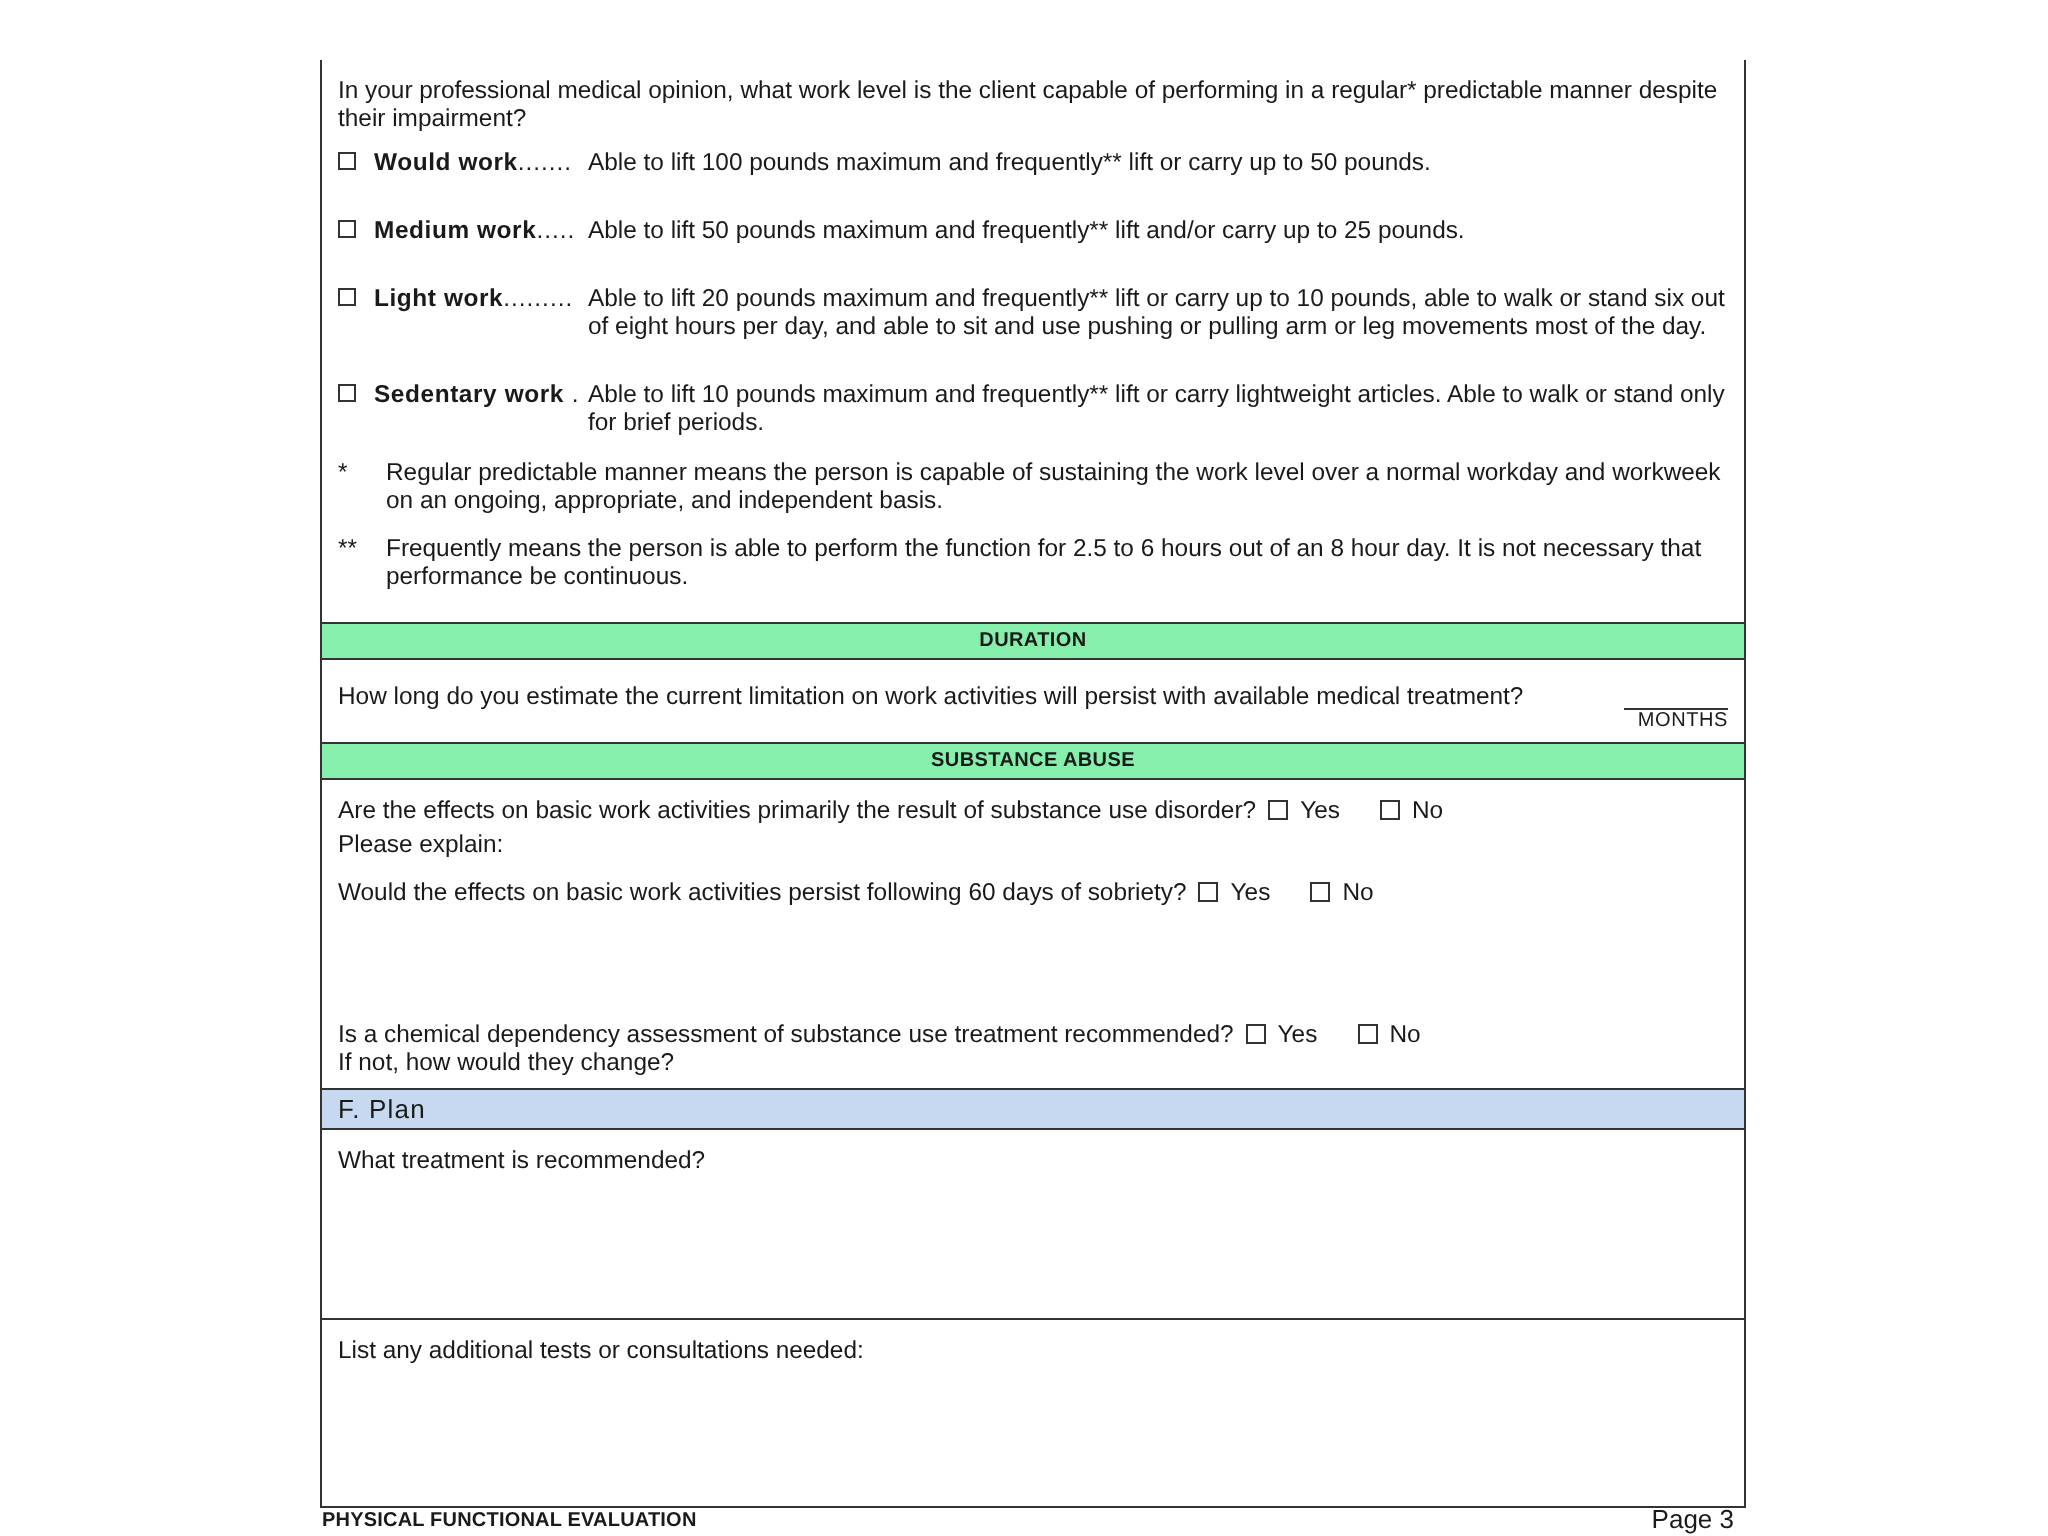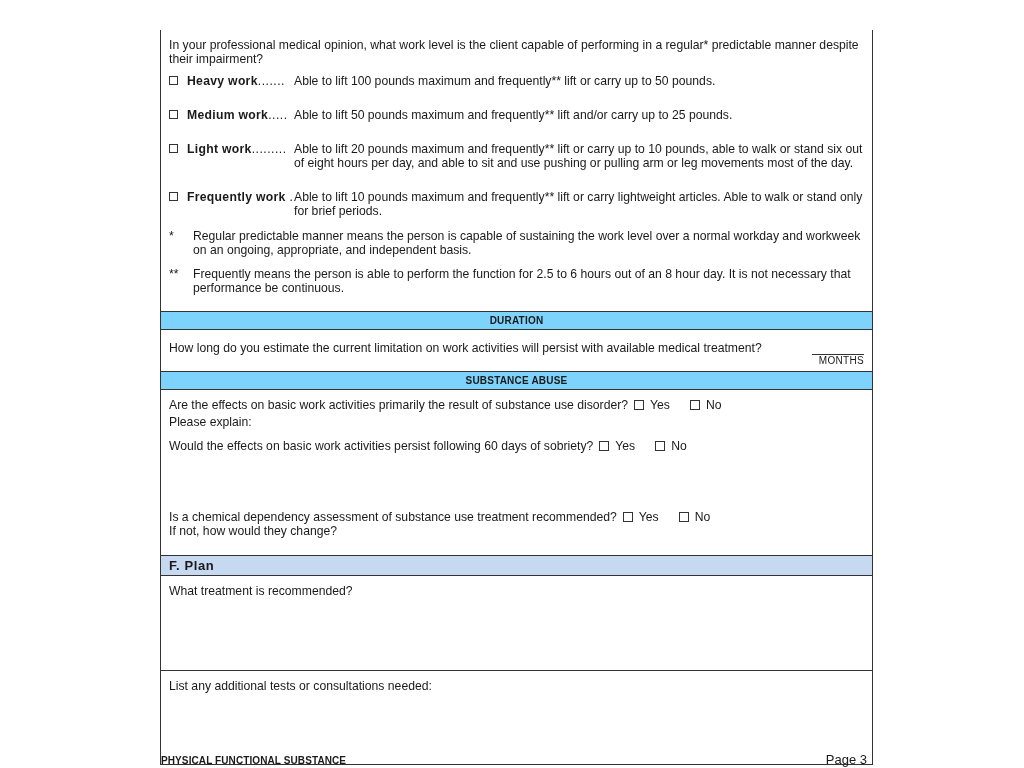--- a/index.html
+++ b/index.html
@@ -30,37 +30,36 @@
     }
     .sec {
       position: relative;
       box-sizing: border-box;
       padding: 0 8px;
       font-size: 12.2px;
       line-height: 14px;
     }
     .sec + .sec { border-top: 1px solid #333; }
     .hdr-yellow {
-      background: #7dd3fc;
+      background: #86efac;
       text-align: center;
       font-weight: bold;
       font-size: 10px;
       height: 18px;
       line-height: 18px;
       letter-spacing: 0.2px;
     }
     .hdr-blue {
       background: #c6d9f1;
-      font-weight: bold;
+      font-weight: normal;
       font-size: 13px;
       height: 20px;
       line-height: 20px;
       letter-spacing: 0.6px;
       padding-left: 8px;
-      margin-top: 11px;
     }
     .q { margin: 0; }
     .opt-row {
       display: flex;
       align-items: flex-start;
       margin-top: 20px;
     }
     .cb {
       display: inline-block;
       width: 9px;
@@ -142,39 +141,39 @@
 <body>
 
 <div class="page">
   <div class="box">
 
     <div class="sec" style="padding-top:8px; padding-bottom:4px; height:281px;">
       <p class="q">In your professional medical opinion, what work level is the client capable of performing in a regular* predictable manner despite their impairment?</p>
 
       <div class="opt-row" style="margin-top:8px;">
         <span class="cb"></span>
-        <span class="opt-label"><span class="opt-name">Heavy work</span><span class="dots">.......</span></span>
+        <span class="opt-label"><span class="opt-name">Would work</span><span class="dots">.......</span></span>
         <span class="opt-desc">Able to lift 100 pounds maximum and frequently** lift or carry up to 50 pounds.</span>
       </div>
 
       <div class="opt-row">
         <span class="cb"></span>
         <span class="opt-label"><span class="opt-name">Medium work</span><span class="dots">.....</span></span>
         <span class="opt-desc">Able to lift 50 pounds maximum and frequently** lift and/or carry up to 25 pounds.</span>
       </div>
 
       <div class="opt-row">
         <span class="cb"></span>
         <span class="opt-label"><span class="opt-name">Light work</span><span class="dots">.........</span></span>
         <span class="opt-desc">Able to lift 20 pounds maximum and frequently** lift or carry up to 10 pounds, able to walk or stand six out of eight hours per day, and able to sit and use pushing or pulling arm or leg movements most of the day.</span>
       </div>
 
       <div class="opt-row">
         <span class="cb"></span>
-        <span class="opt-label"><span class="opt-name">Frequently work</span><span class="dots"> .</span></span>
+        <span class="opt-label"><span class="opt-name">Sedentary work</span><span class="dots"> .</span></span>
         <span class="opt-desc">Able to lift 10 pounds maximum and frequently** lift or carry lightweight articles.  Able to walk or stand only for brief periods.</span>
       </div>
 
 
       <div class="note" style="margin-top:11px;">
         <span class="mark">*</span>
         <span class="text">Regular predictable manner means the person is capable of sustaining the work level over a normal workday and workweek on an ongoing, appropriate, and independent basis.</span>
       </div>
       <div class="note" style="margin-top:10px;">
         <span class="mark">**</span>
@@ -215,15 +214,15 @@
     </div>
 
     <div class="sec" style="height:94px; padding-top:8px;">
       <span>List any additional tests or consultations needed:</span>
     </div>
 
   </div>
 </div>
 
 <div class="footer">
-  <span class="footer-left">PHYSICAL FUNCTIONAL SUBSTANCE</span>
+  <span class="footer-left">PHYSICAL FUNCTIONAL EVALUATION</span>
   <span class="footer-right">Page 3</span>
 </div>
 
 </body></html>

